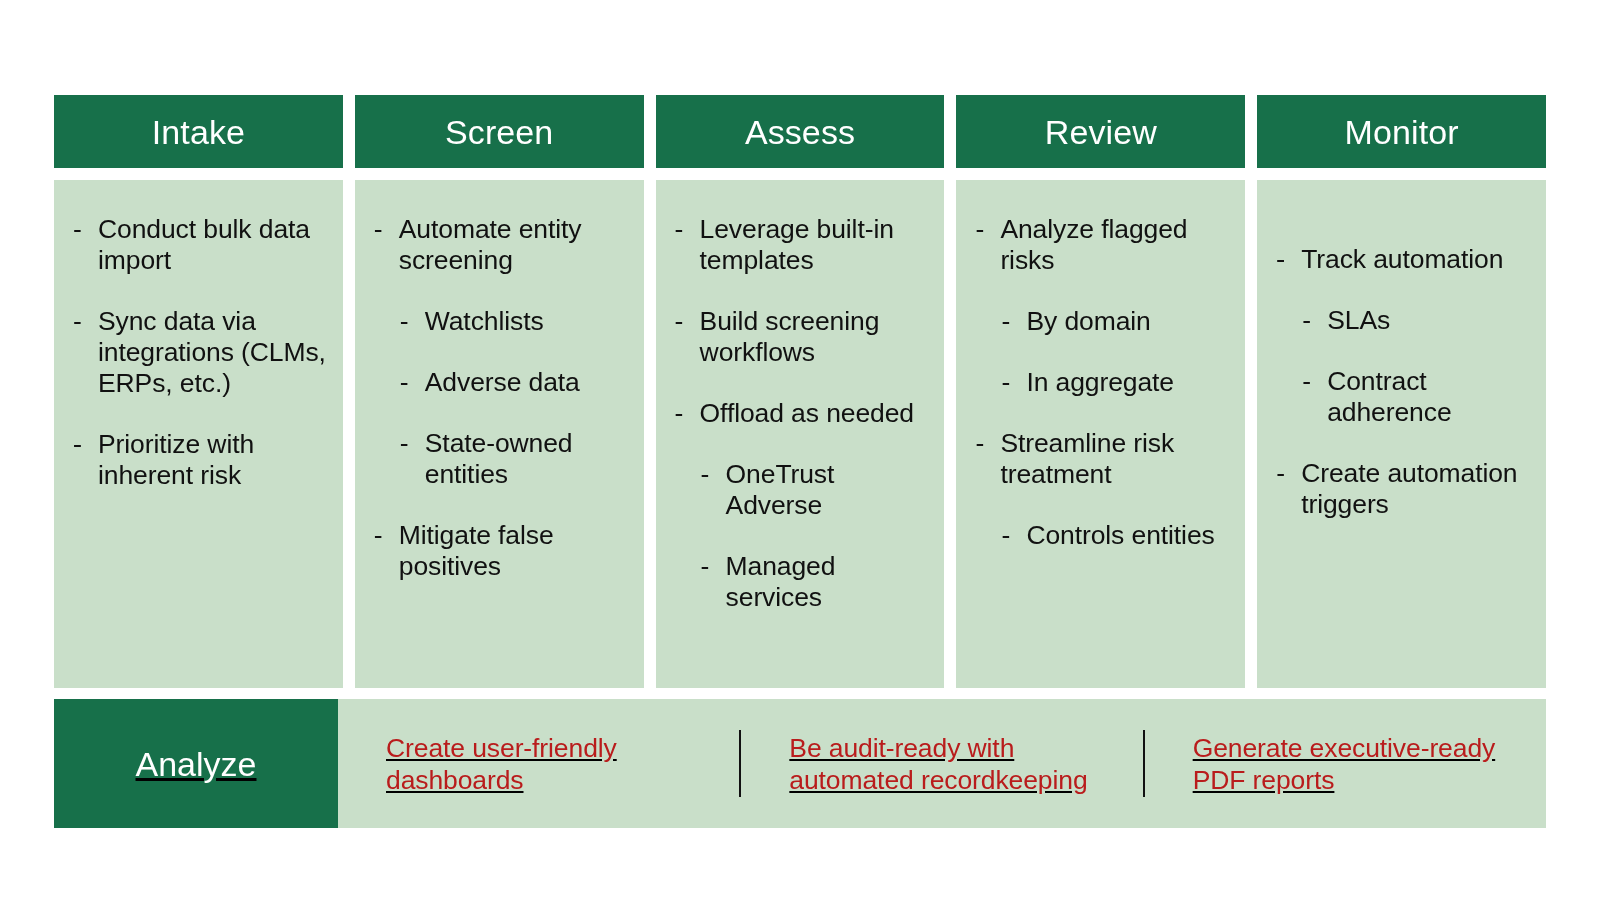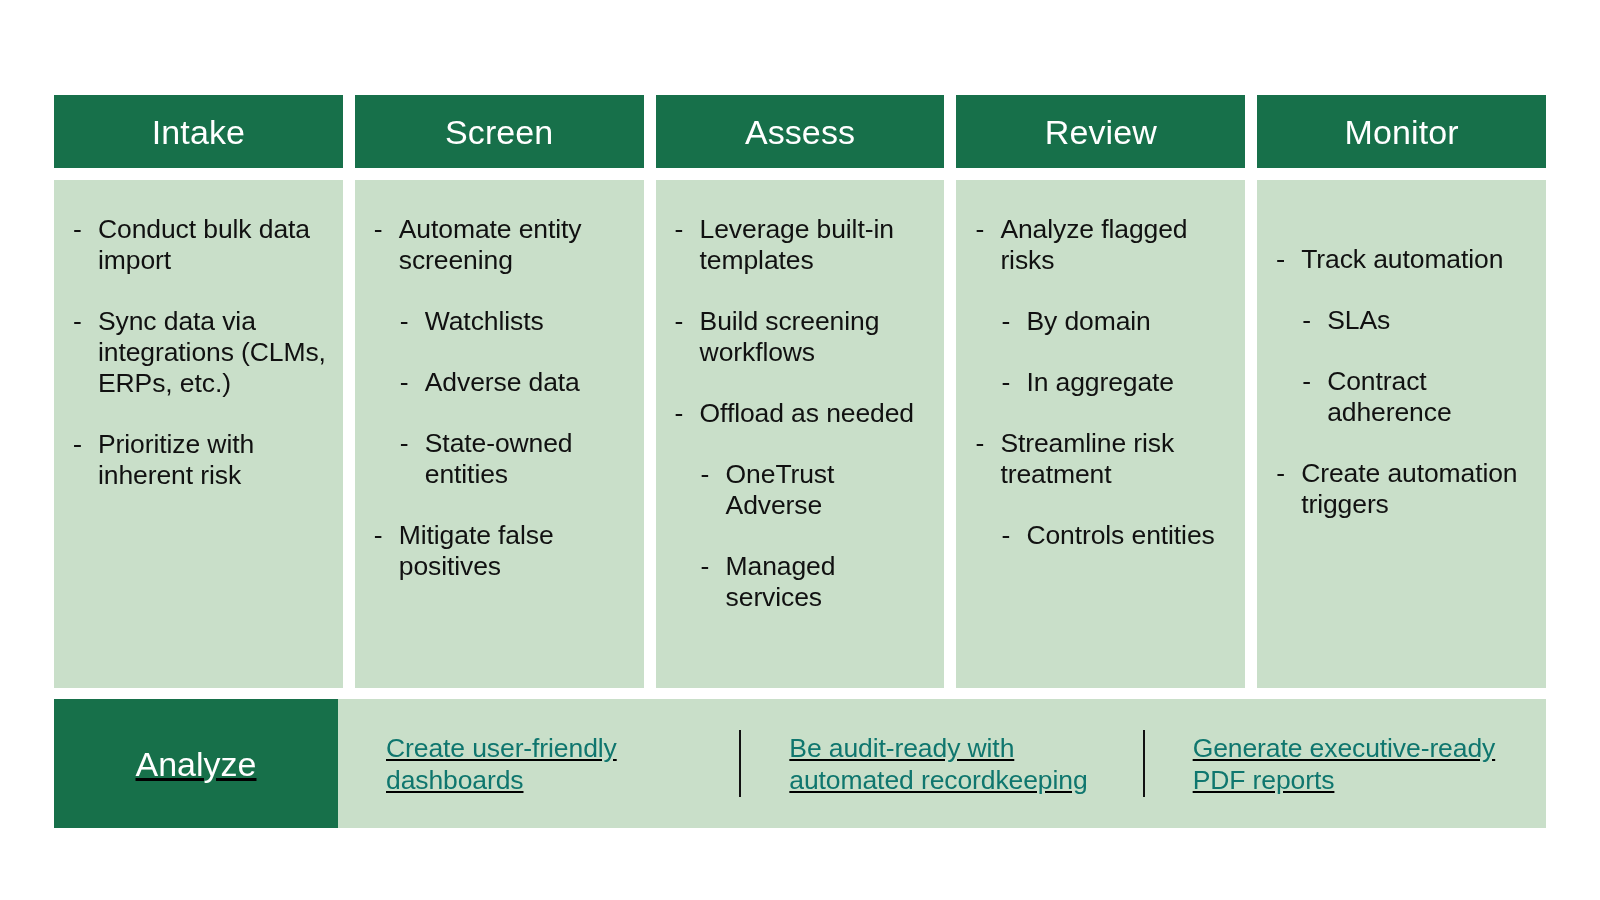--- a/index.html
+++ b/index.html
@@ -119,21 +119,21 @@
 
   .analyze-item {
     flex: 1 1 0;
     min-width: 0;
     display: flex;
     align-items: center;
     position: relative;
     padding: 0 30px 0 50px;
     font-size: 26.5px;
     line-height: 32px;
-    color: #0f766e;
+    color: #b91c1c;
     letter-spacing: -0.1px;
   }
 
   .analyze-item:first-child { padding-left: 48px; }
 
   .analyze-item + .analyze-item::before {
     content: "";
     position: absolute;
     left: 0;
     top: 31px;

